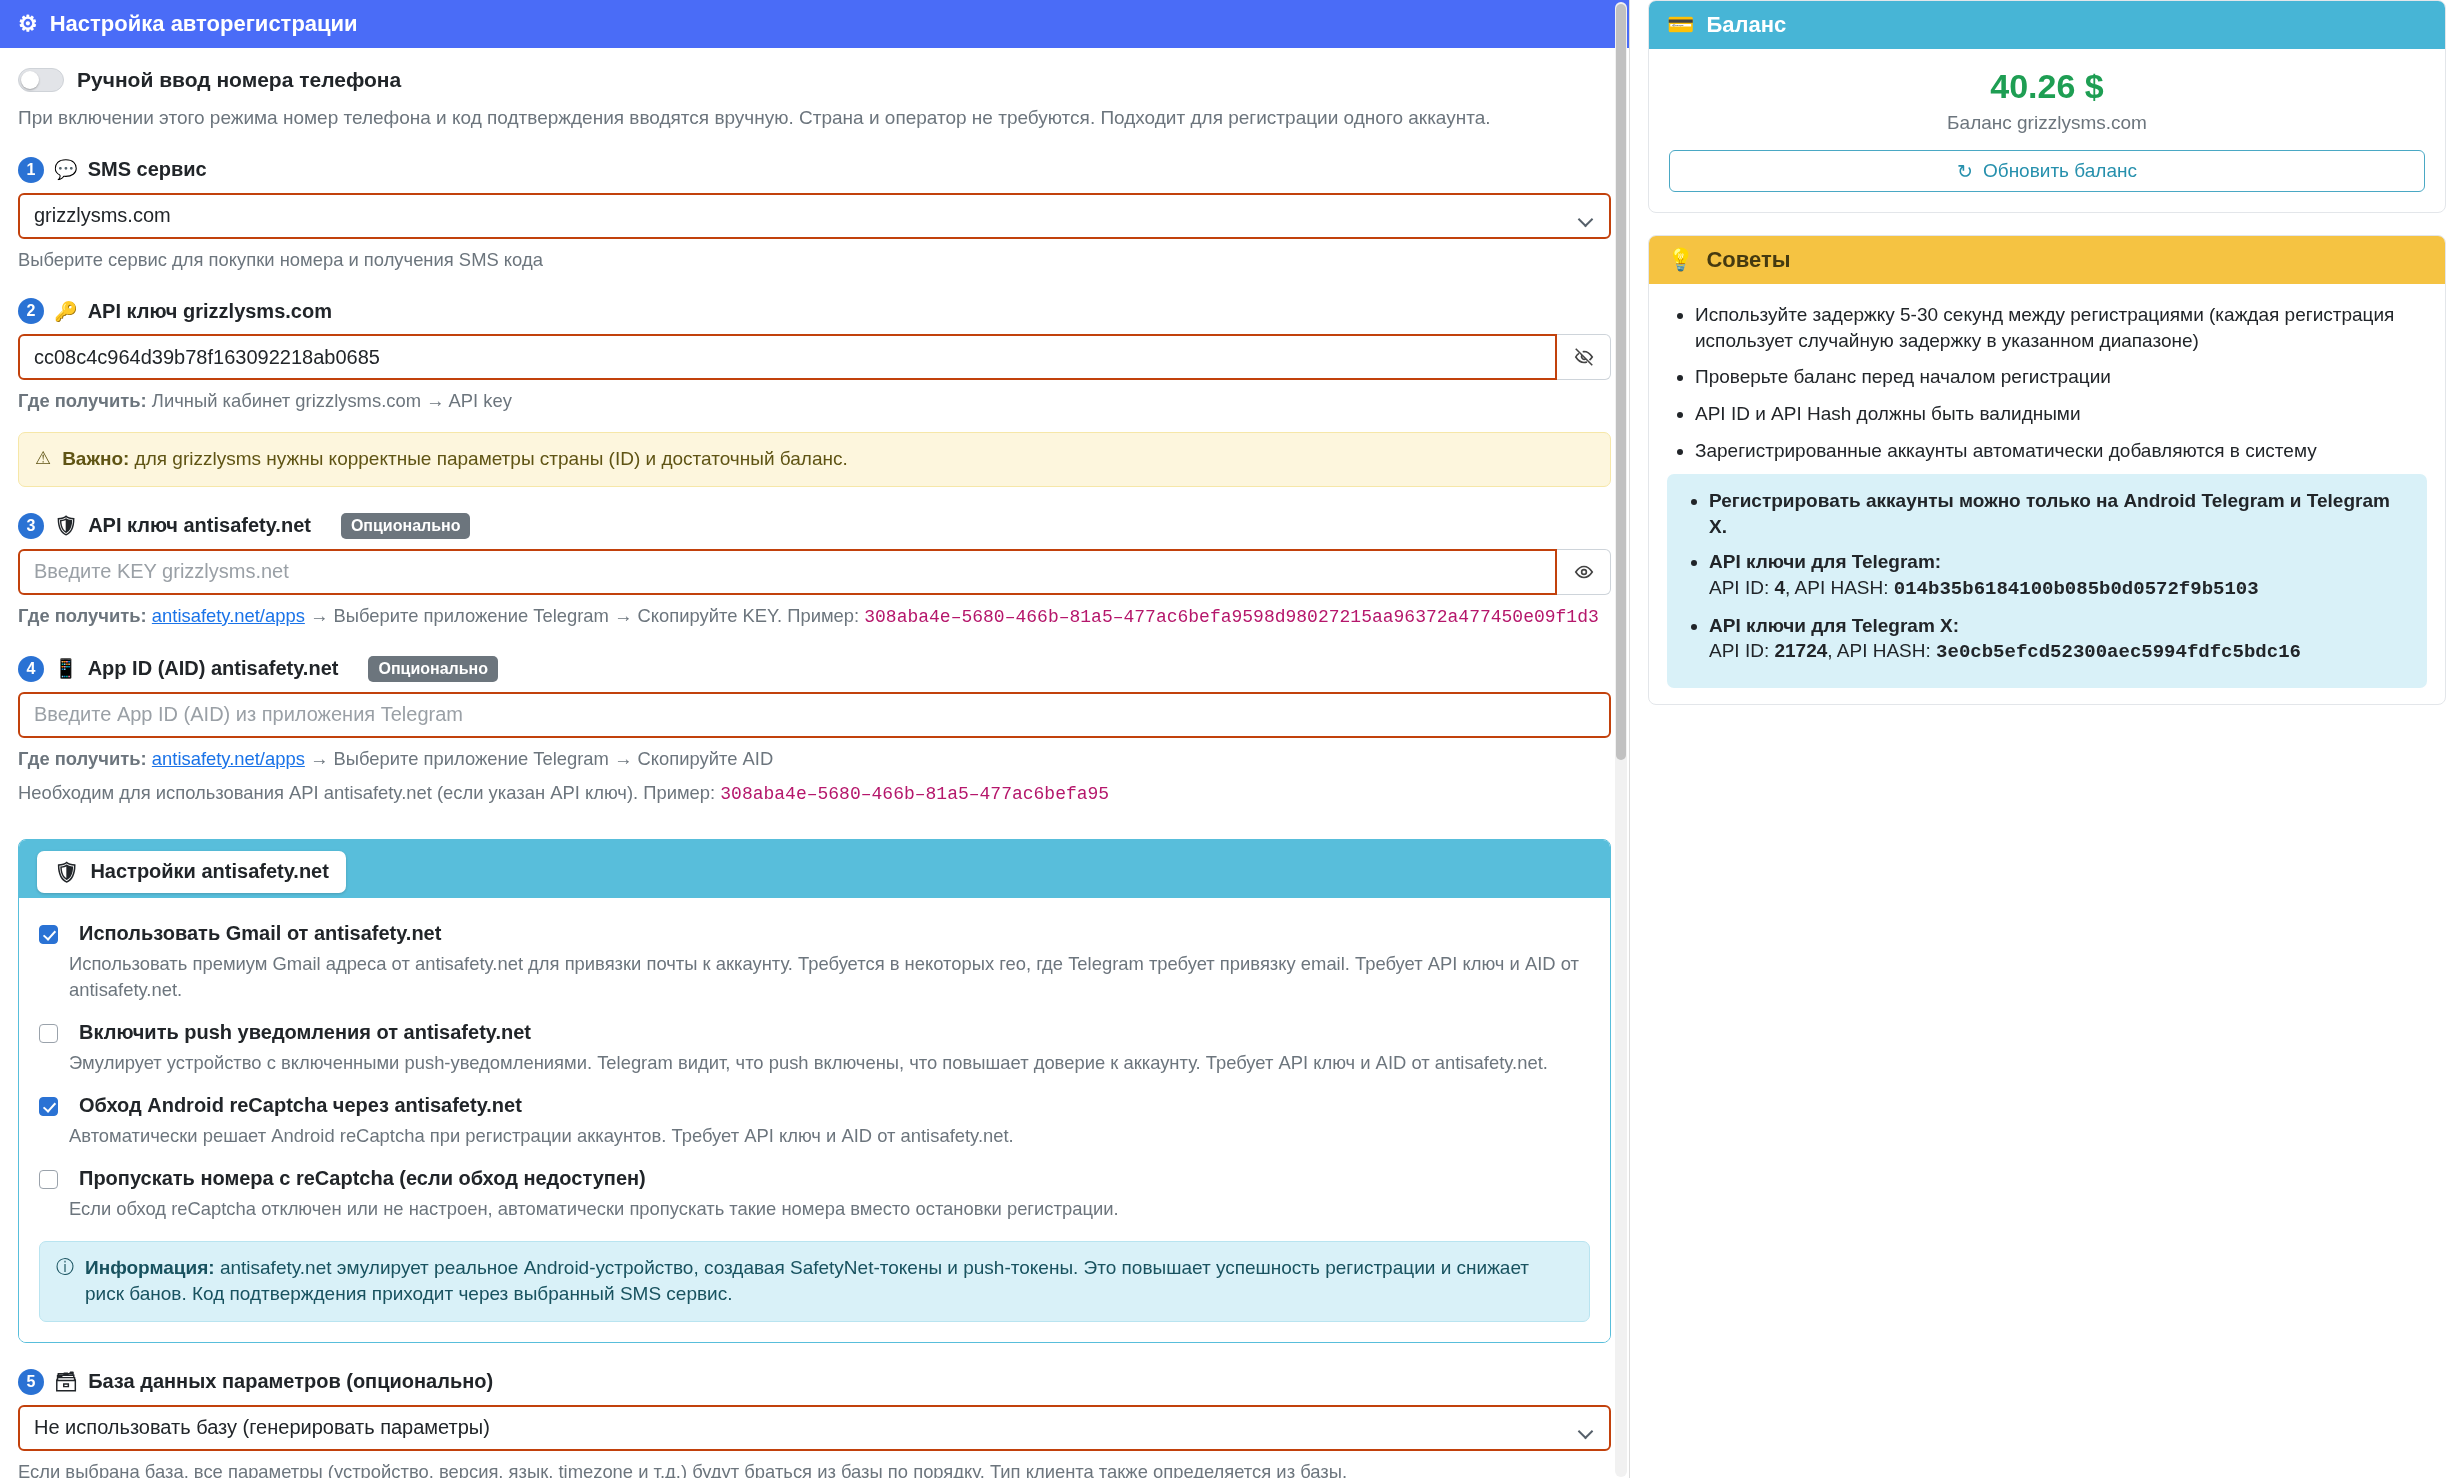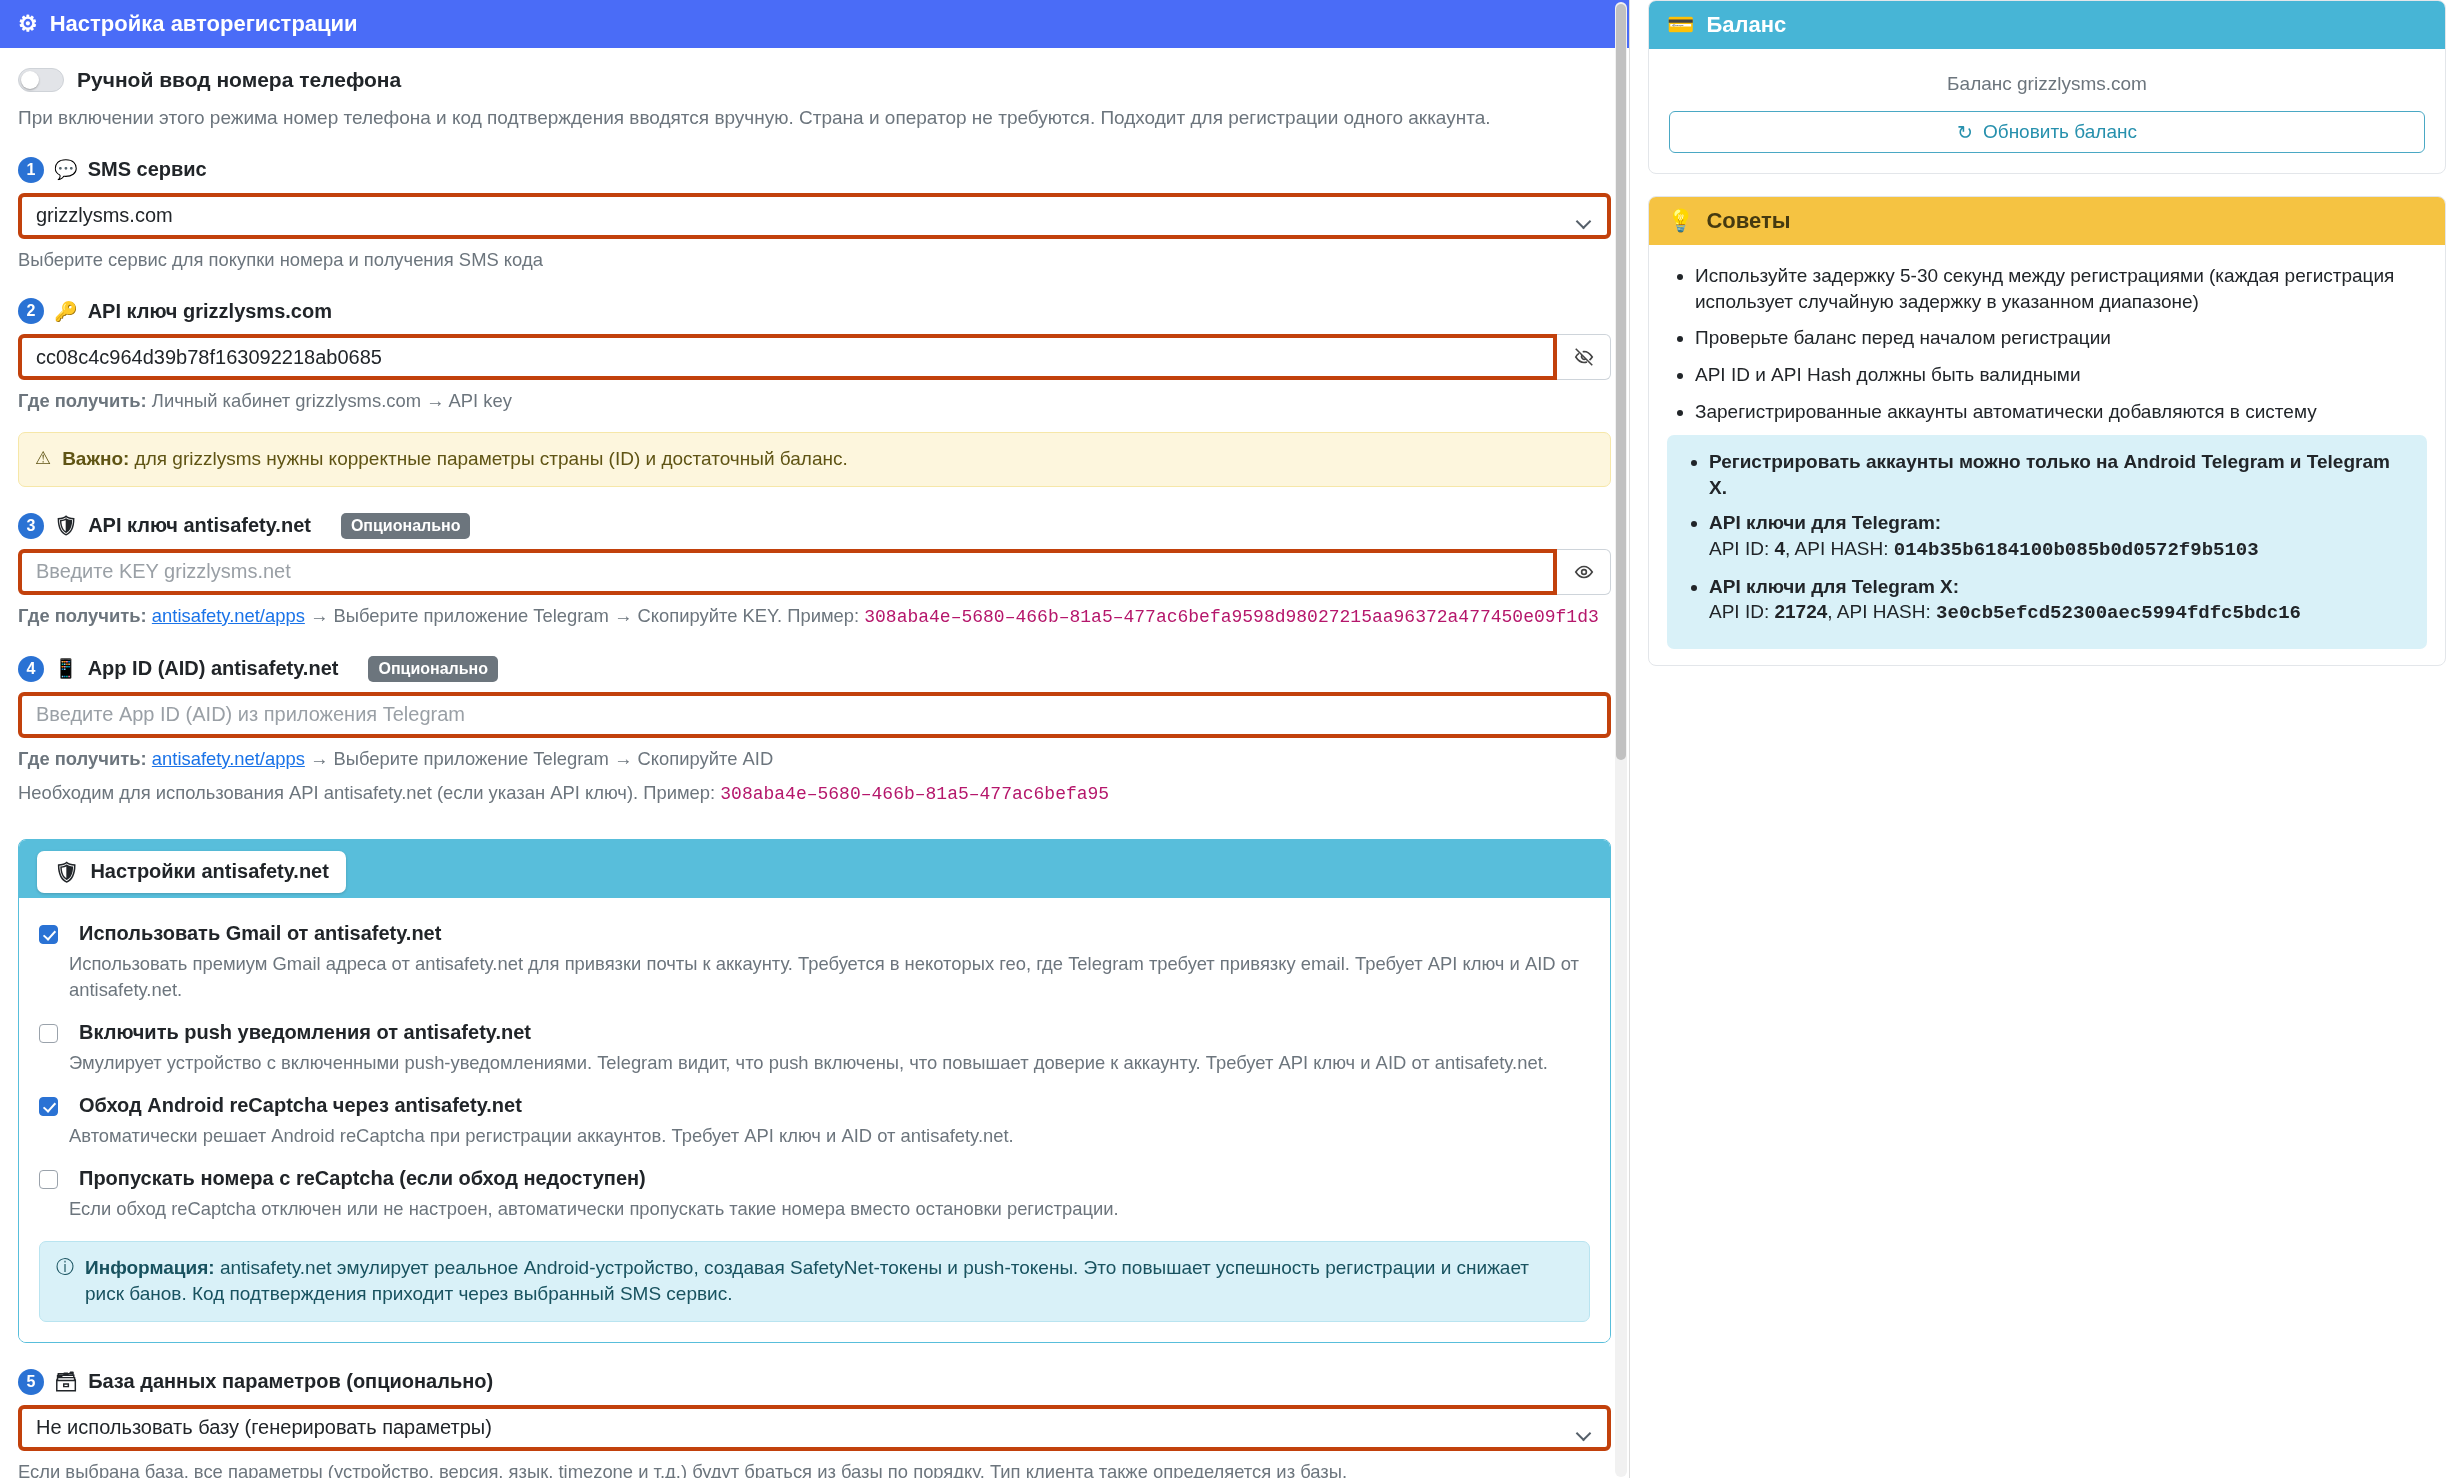--- a/index.html
+++ b/index.html
@@ -136,21 +136,21 @@
     font-size: 16px;
     font-weight: bold;
     padding: 4px 10px;
     margin-left: 20px;
   }
 
   
   .field {
     width: 100%;
     height: 46px;
-    border: 4px solid #c2410c;
+    border: 2px solid #c2410c;
     border-radius: 6px;
     background: #fff;
     font-size: 20px;
     padding: 0 14px;
     color: #212529;
     display: flex;
     align-items: center;
     position: relative;
   }
   .field.placeholder { color: #9aa0a6; }
@@ -504,20 +504,21 @@
   </div>
 
   <div class="right-col">
 
     <div class="card rc">
       <div class="card-header hdr-info">
         <span>💳</span>
         <span>Баланс</span>
       </div>
       <div class="balance-body">
+        <div class="balance-amount">40.26 $</div>
         <div class="balance-sub">Баланс grizzlysms.com</div>
         <div class="btn-outline">
           <span>↻</span>
           <span>Обновить баланс</span>
         </div>
       </div>
     </div>
 
     <div class="card rc">
       <div class="card-header hdr-warn">

